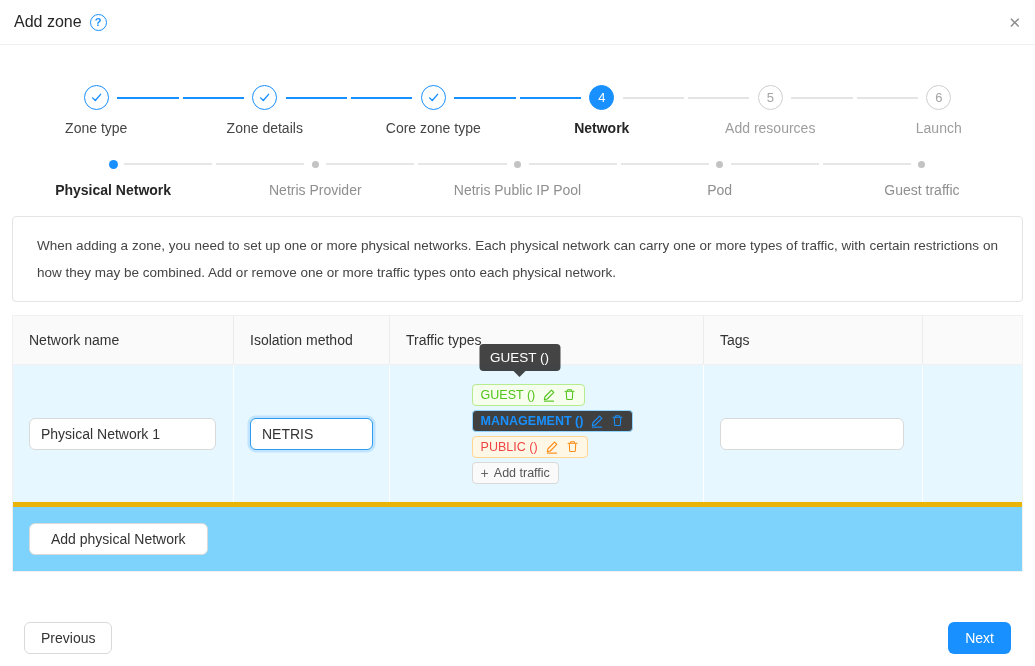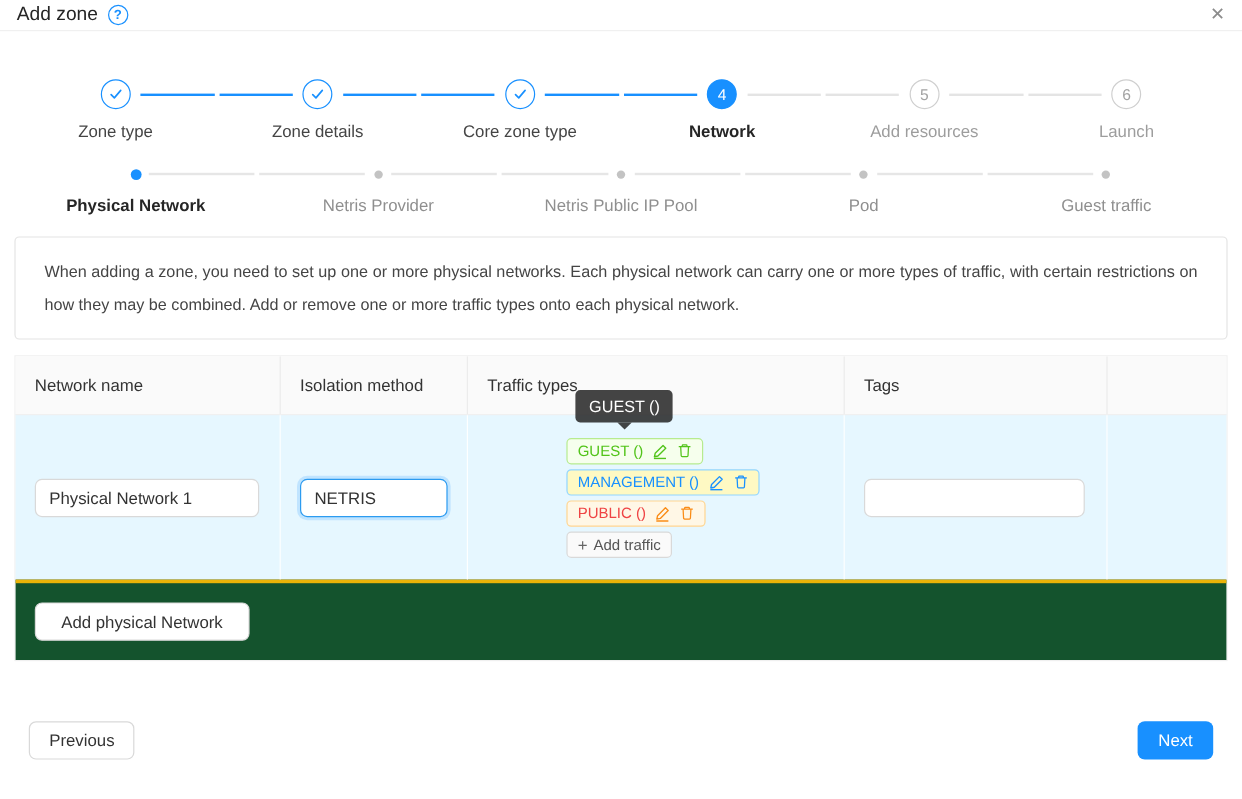--- a/index.html
+++ b/index.html
@@ -1,20 +1,20 @@
 <!DOCTYPE html>
 <html><head>
 <meta charset="utf-8">
 <style>
   * { margin:0; padding:0; box-sizing:border-box; }
   html,body { width:1035px; height:666px; background:#fff; overflow:hidden;
               font-family:"Liberation Sans", sans-serif; }
 
   
-  .dlg-header { height:26px; display:flex; align-items:center; padding:0 14px;
+  .dlg-header { height:45px; display:flex; align-items:center; padding:0 14px;
                 border-bottom:1px solid #f0f0f0; }
   .dlg-title { font-size:16px; color:#262626; font-weight:500; }
   .help-icon { width:17px; height:17px; margin-left:8px; border:1.5px solid #1890ff;
                border-radius:50%; color:#1890ff; font-size:11px; font-weight:700;
                display:inline-flex; align-items:center; justify-content:center; cursor:pointer; }
   .close-icon { margin-left:auto; color:#8c8c8c; font-size:15px; cursor:pointer; line-height:1; }
 
   .content { padding:0 12px; }
 
   
@@ -66,39 +66,39 @@
   .inp-name { width:187px; }
   .inp-iso { width:123px; }
   .inp-tags { width:184px; }
 
   
   .td-traffic { padding-left:28px; align-items:center;justify-content:center; }
   .traffic-stack { position:relative; display:flex; flex-direction:column; align-items:flex-start; }
   .tag { display:inline-flex; align-items:center; gap:7px; height:22px; padding:0 8px;
          margin-bottom:4px; border:1px solid; border-radius:4px; font-size:12.5px; }
   .tag.green { color:#52c41a; background:#f6ffed; border-color:#b7eb8f; }
-  .tag.blue { color:#1890ff; background:#fef9c3; border-color:#91d5ff; }
+  .tag.blue { color:#1890ff; background:#404040; border-color:#91d5ff;font-weight:bold; }
   .tag.orange { color:#ef4444; background:#fff7e6; border-color:#ffd591; }
   .tag svg { cursor:pointer; display:block; }
   .add-traffic { display:inline-flex; align-items:center; gap:5px; height:22px; padding:0 8px;
                  border:1px solid #d9d9d9; border-radius:4px; background:#fafafa;
                  font-size:12.5px; color:#555; cursor:pointer;
                  font-family:"Liberation Sans", sans-serif; }
   .add-traffic .plus { font-size:14px; color:#666; line-height:1; }
 
   
   .tooltip { position:absolute; bottom:calc(100% + 13px); left:48px; transform:translateX(-50%);
              background:rgba(28,28,28,0.82); color:#fff; font-size:13.5px; padding:6px 11px;
              border-radius:4px; white-space:nowrap; z-index:9; }
   .tooltip .arrow { position:absolute; top:100%; left:50%; transform:translateX(-50%);
                     width:0; height:0; border:6px solid transparent; border-bottom-width:0;
                     border-top-color:rgba(28,28,28,0.82); }
 
   
-  .tfoot { background:#14532d; border-top:3px solid #eab308; padding:16px; }
+  .tfoot { background:#7dd3fc; border-top:5px solid #eab308; padding:16px; }
   .btn { height:32px; border:1px solid #d9d9d9; border-radius:6px; background:#fff;
          font-size:14px; color:#333; padding:0 16px; cursor:pointer;
          font-family:"Liberation Sans", sans-serif; }
   .btn-add { padding:0 21px; }
 
   
   .dlg-footer { display:flex; justify-content:space-between; align-items:center;
                 margin-top:50px; padding:0 12px; }
   .btn-next { height:32px; border:none; border-radius:6px; background:#1890ff; color:#fff;
               font-size:14px; padding:0 17px; cursor:pointer;

